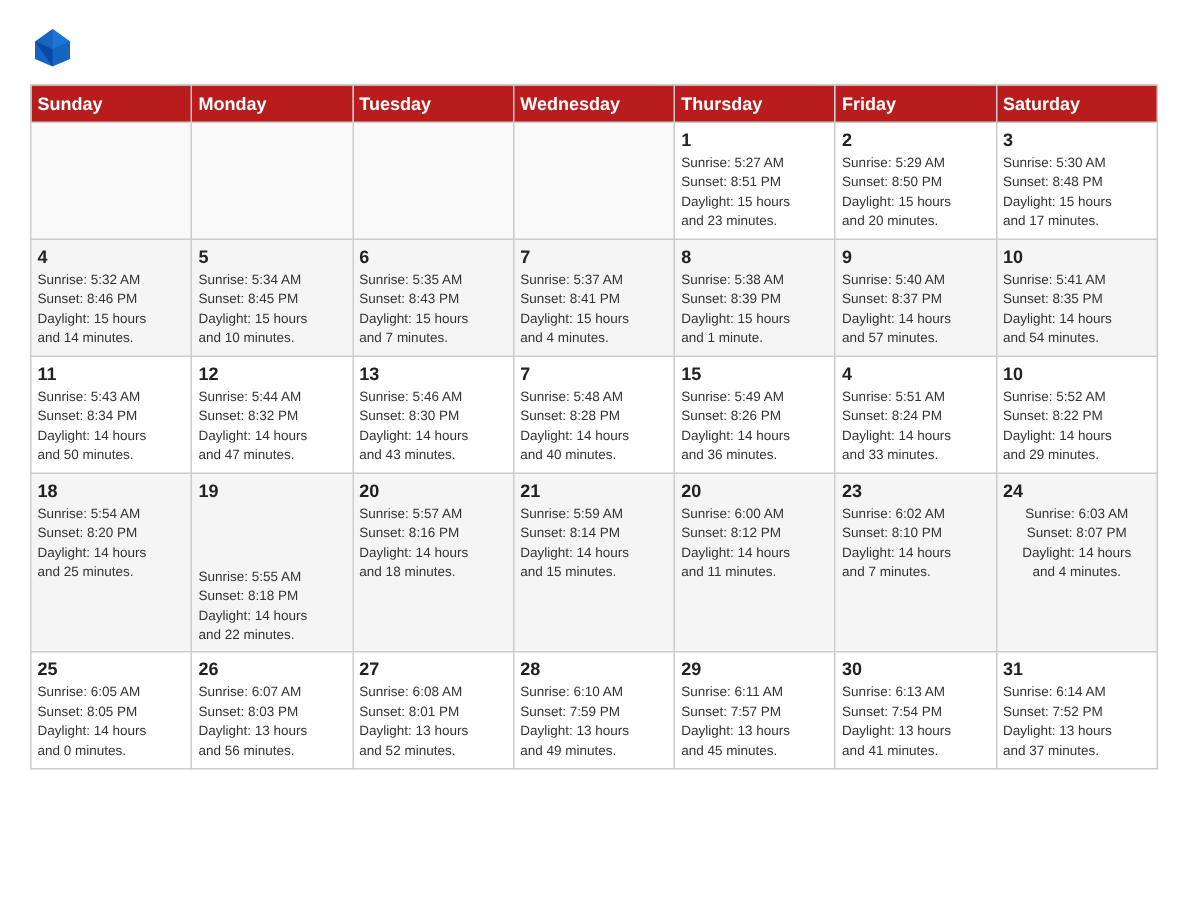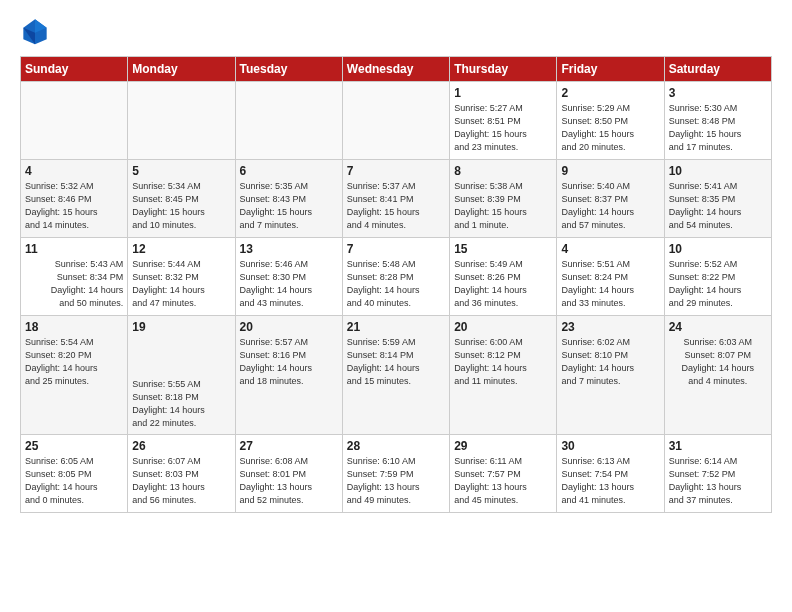--- a/index.html
+++ b/index.html
@@ -198,21 +198,21 @@
             <span class="day-num">10</span>
             <div class="day-detail" style="white-space: pre-line;">Sunrise: 5:41 AM
 Sunset: 8:35 PM
 Daylight: 14 hours
 and 54 minutes.</div>
           </td>
         </tr>
         <tr>
           <td>
             <span class="day-num">11</span>
-            <div class="day-detail" style="white-space: pre-line; text-align: right;">Sunrise: 5:43 AM
+            <div class="day-detail" style="white-space: pre-line;">Sunrise: 5:43 AM
 Sunset: 8:34 PM
 Daylight: 14 hours
 and 50 minutes.</div>
           </td>
           <td>
             <span class="day-num">12</span>
             <div class="day-detail" style="white-space: pre-line;">Sunrise: 5:44 AM
 Sunset: 8:32 PM
 Daylight: 14 hours
 and 47 minutes.</div>

